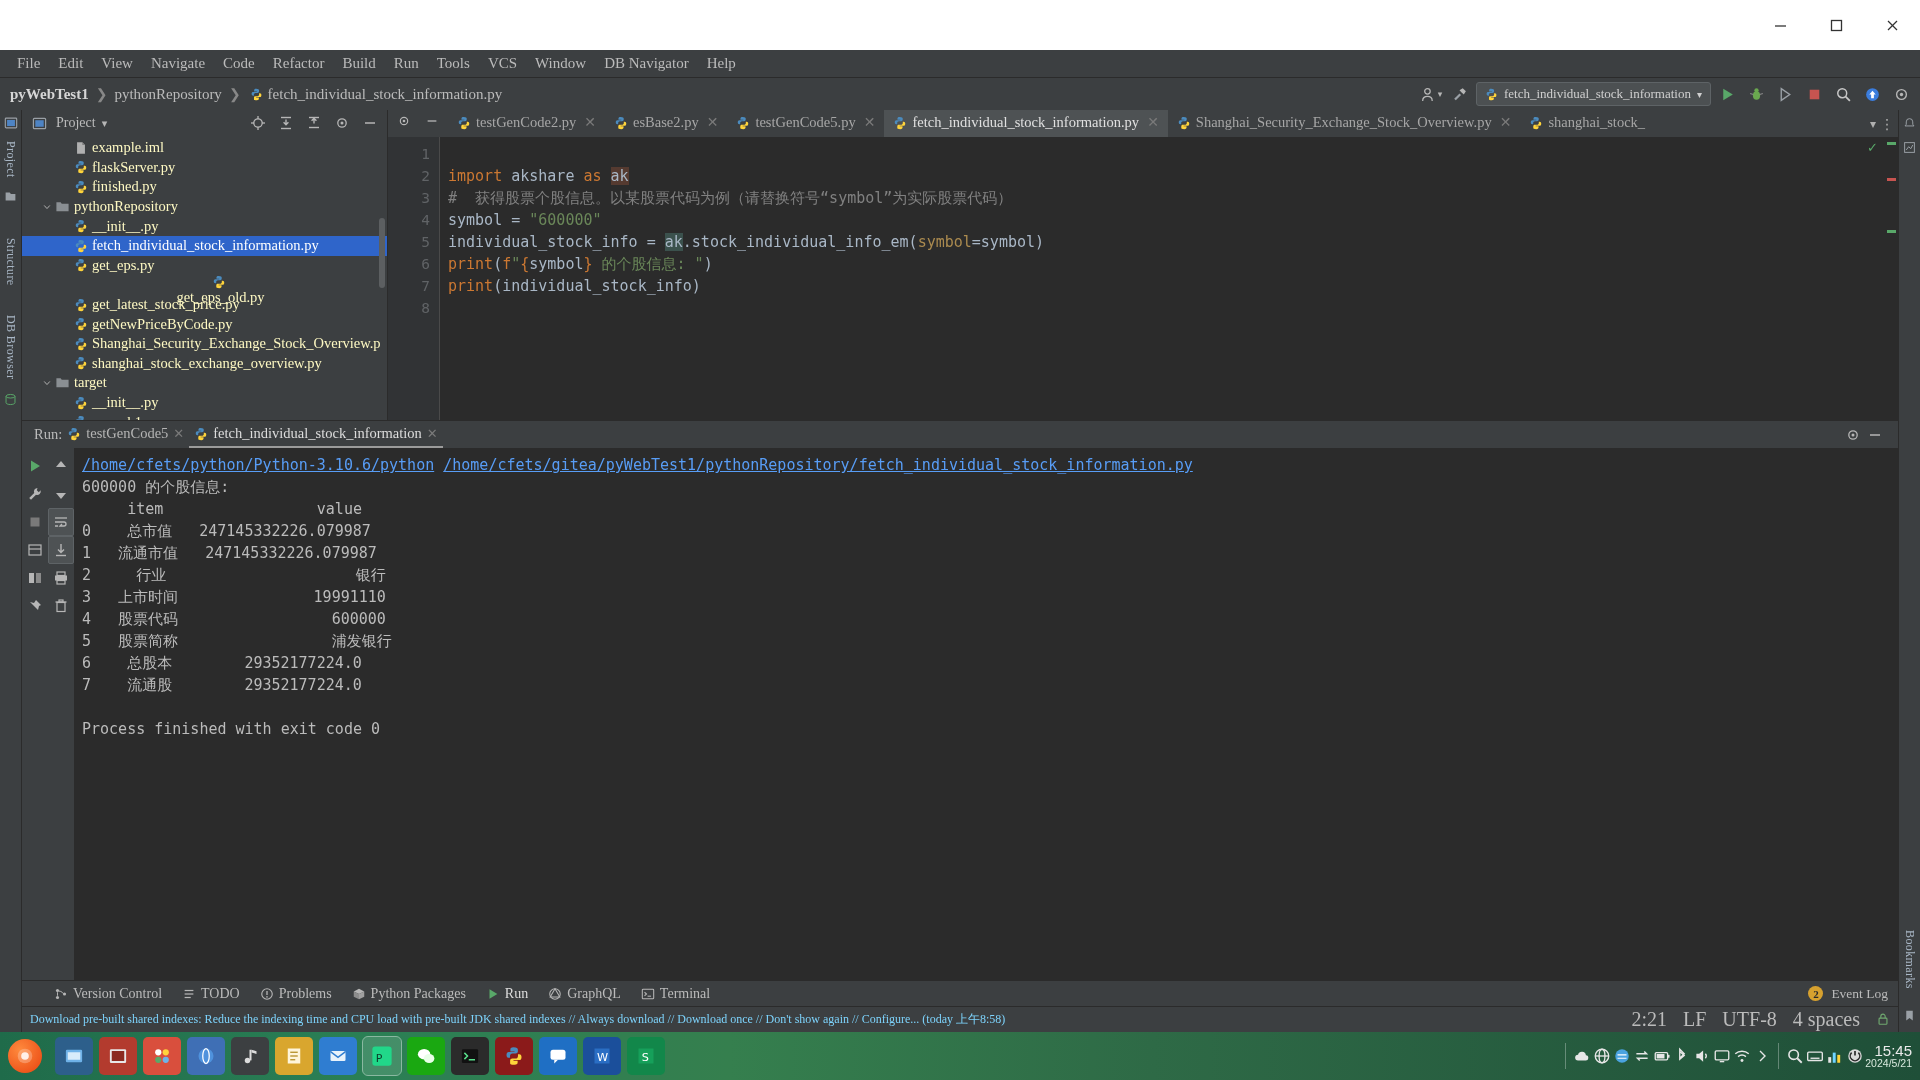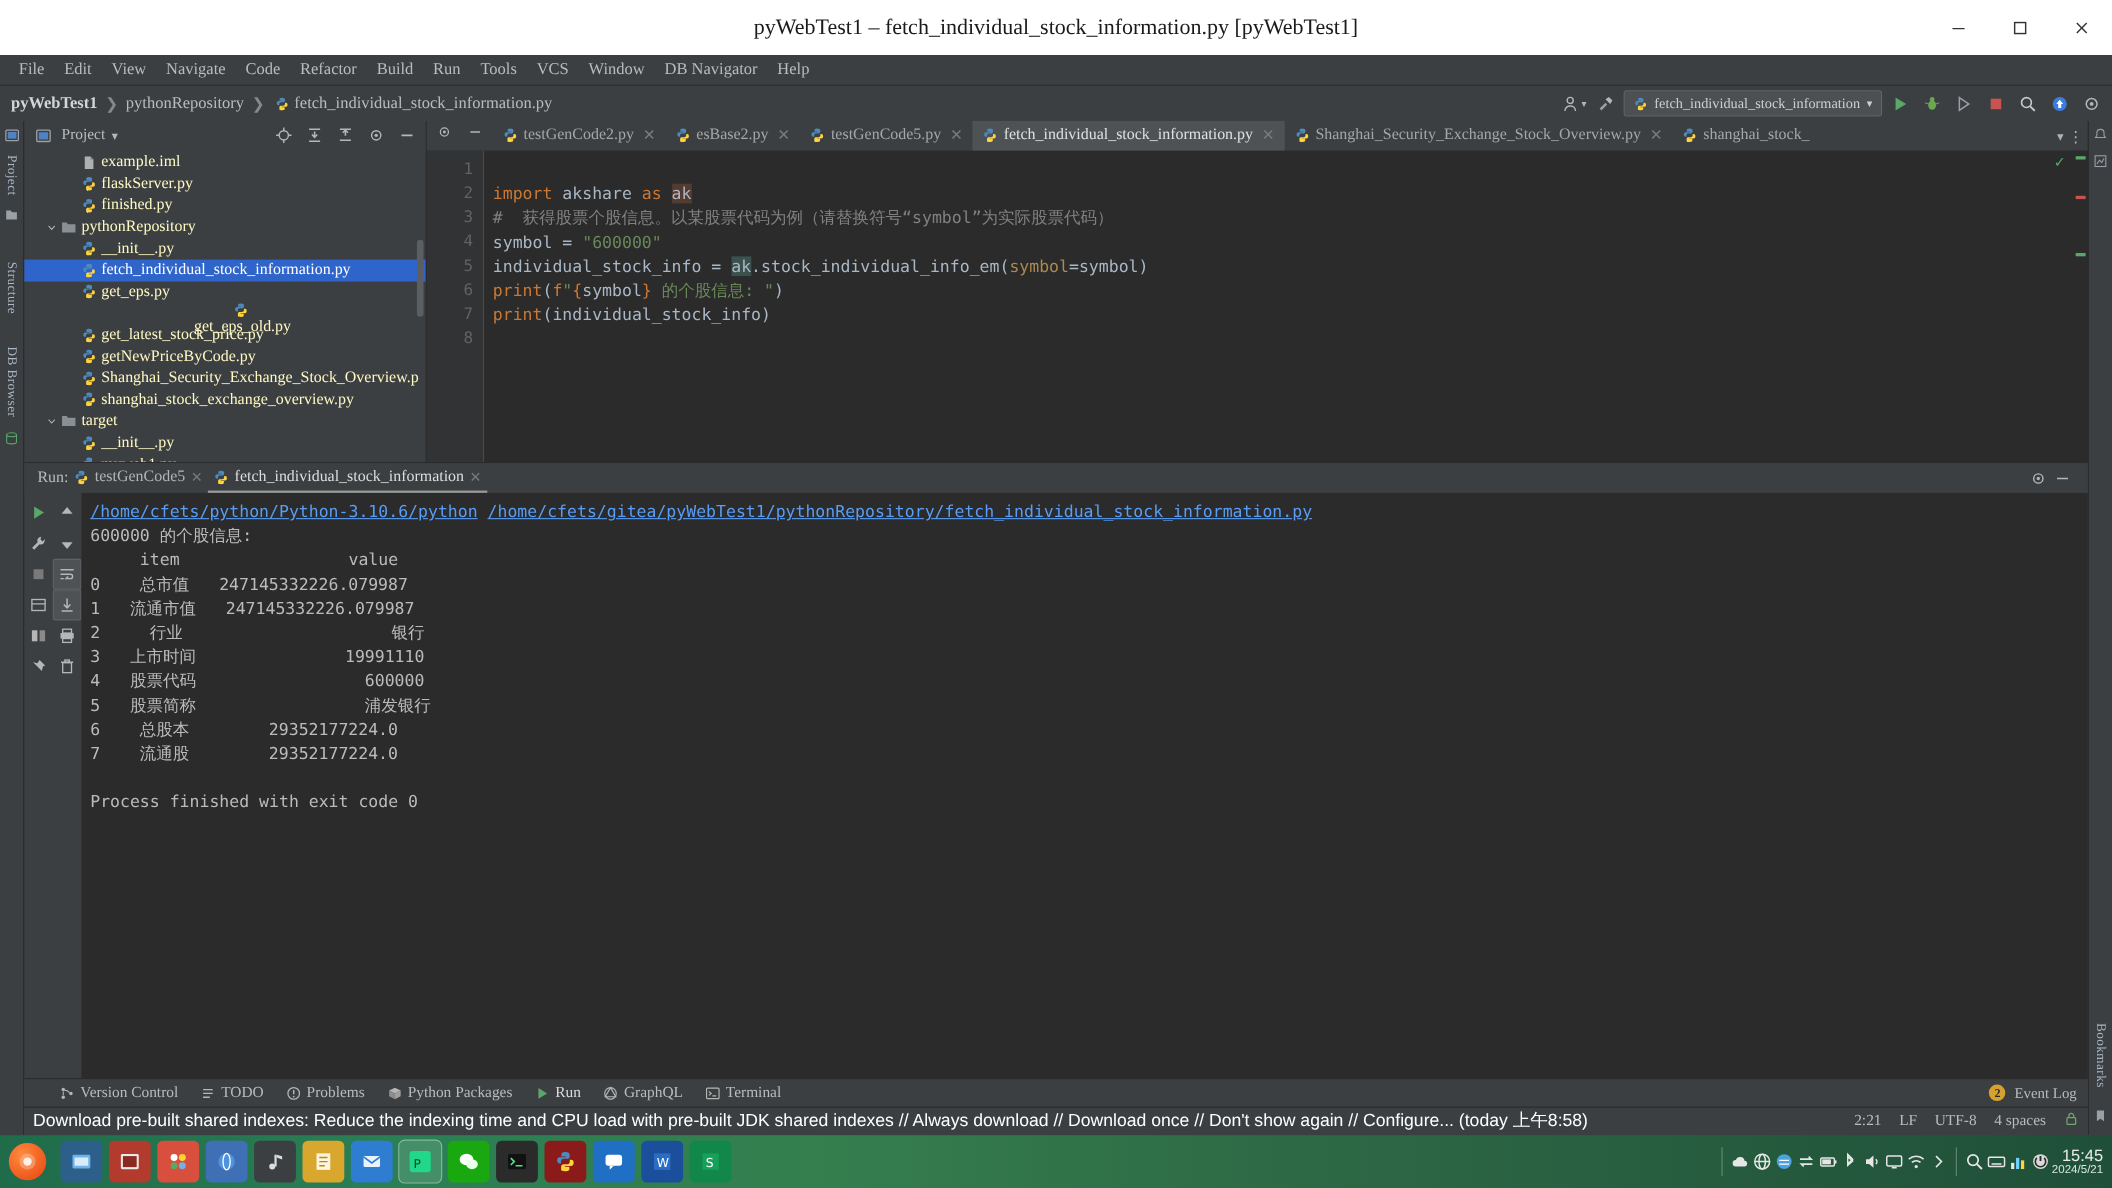--- a/index.html
+++ b/index.html
@@ -183,22 +183,22 @@
   .ts-right { position: absolute; right: 10px; display: flex; align-items: center; gap: 8px; font-size: 13.5px; color: #bbb; font-family:"Liberation Serif", serif;}
   .badge-circle {
     width: 15px; height: 15px; border-radius: 50%; background: #d6a12f; color: #2b2b2b;
     font-size: 11px; display: flex; align-items: center; justify-content: center; font-weight: bold;
   }
 
   .statusbar {
     height: 26px; flex: 0 0 26px; background: #3c3f41; display: flex; align-items: center;
     padding-left: 8px; position: relative; border-top: 1px solid #2b2b2b;
   }
-  .status-msg { font-size: 16px; color: #ffffff; font-family: Liberation Sans, sans-serif; }
-  .status-right { position: absolute; right: 8px; display: flex; align-items: center; gap: 16px; font-size: 14px; color: #bbb; font-family:"Liberation Serif", serif; }
+  .status-msg { font-size: 12px; color: #7dd3fc; font-family: Liberation Serif, serif; }
+  .status-right { position: absolute; right: 8px; display: flex; align-items: center; gap: 16px; font-size: 20px; color: #bbb; font-family:"Liberation Serif", serif; }
 
   
   .taskbar {
     height: 48px; flex: 0 0 48px;
     background: linear-gradient(90deg,#1f6b4a 0%, #2a7f55 18%, #357f4e 38%, #2e6a46 60%, #1f4f38 100%);
     display: flex; align-items: center; padding: 0 8px; position: relative;
   }
   .tb-start {
     width: 34px; height: 34px; border-radius: 50%;
     background: radial-gradient(circle at 35% 32%, #ff8a3d, #e8430f);
@@ -215,21 +215,20 @@
   .tray-clock .d { font-size: 10.5px; color: #d8e8dd; }
   .tray-ico { width: 20px; height: 20px; display: flex; align-items: center; justify-content: center; }
   .sep-v { width: 1px; height: 26px; background: rgba(255,255,255,.3); margin: 0 6px; }
 </style>
 </head>
 <body>
 
 <div class="app">
 
   <div class="titlebar">
-    <div>pyWebTest1 – fetch_individual_stock_information.py [pyWebTest1]</div>
     <div class="win-controls">
       <div class="win-btn">
         <svg width="15" height="15" viewBox="0 0 15 15">
             <line x1="2" y1="8" x2="13" y2="8" stroke="#333" stroke-width="1.3"></line>
           </svg>
       </div>
       <div class="win-btn">
         <svg width="15" height="15" viewBox="0 0 15 15">
             <rect x="2.5" y="2.5" width="10" height="10" fill="none" stroke="#333" stroke-width="1.3"></rect>
           </svg>

